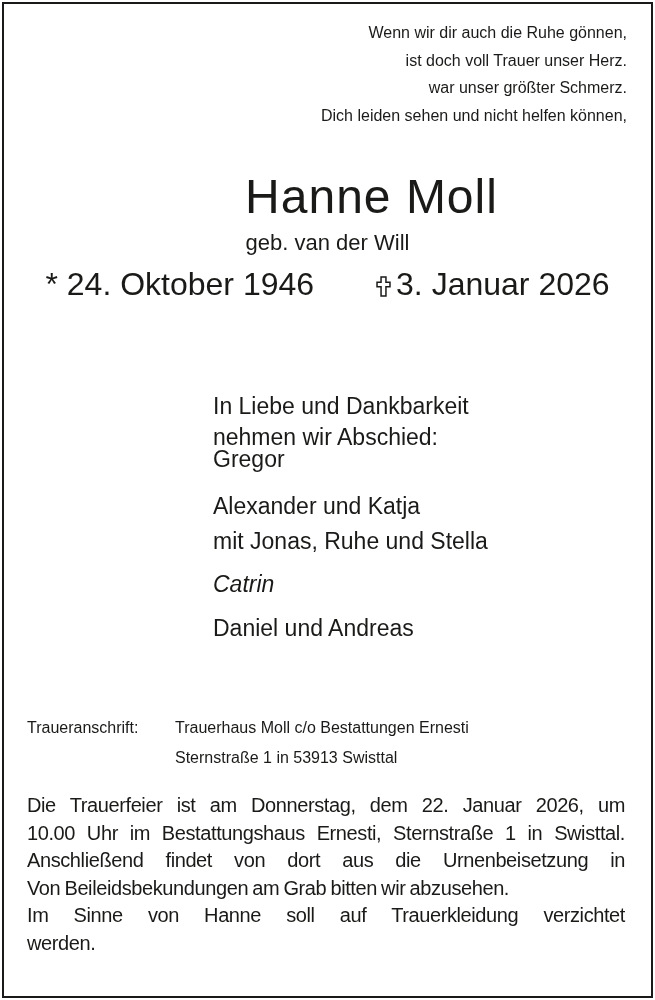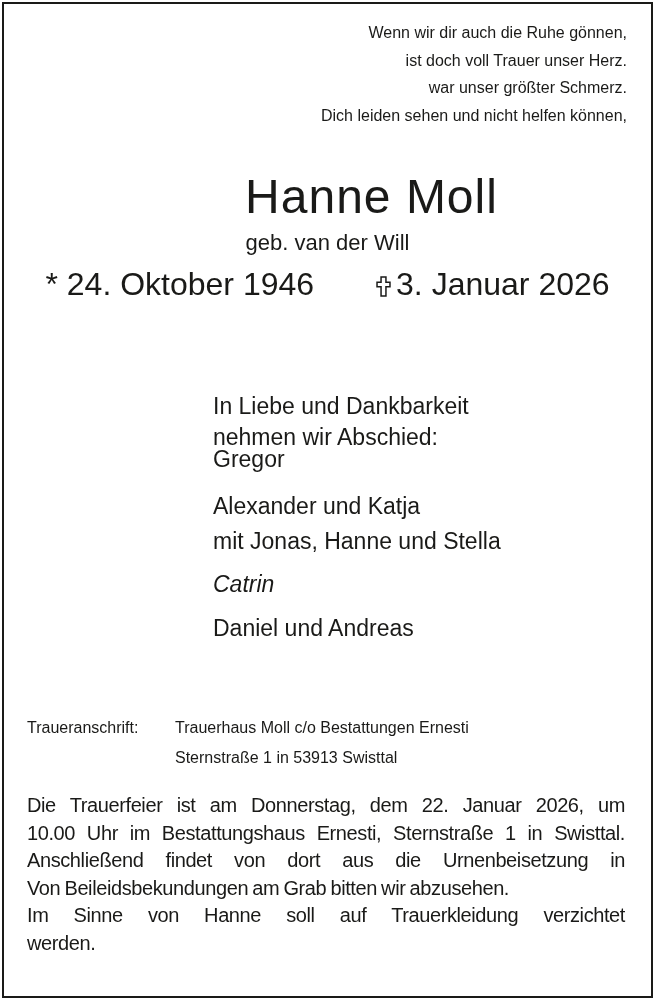--- a/index.html
+++ b/index.html
@@ -143,21 +143,21 @@
   </div>
 
   <div class="farewell">
     <div>In Liebe und Dankbarkeit</div>
     <div>nehmen wir Abschied:</div>
   </div>
 
   <div class="mourners">
     <div class="mourner">Gregor</div>
     <div class="mourner mt12">Alexander und Katja</div>
-    <div class="mourner">mit Jonas, Hanne und Stella</div>
+    <div class="mourner">mit Jonas, Ruhe und Stella</div>
     <div class="mourner mt8">Catrin</div>
     <div class="mourner mt9">Daniel und Andreas</div>
   </div>
 
   <div class="address">
     <div class="address-label">Traueranschrift:</div>
     <div class="address-value">
       <div>Trauerhaus Moll c/o Bestattungen Ernesti</div>
       <div>Sternstraße 1 in 53913 Swisttal</div>
     </div>

